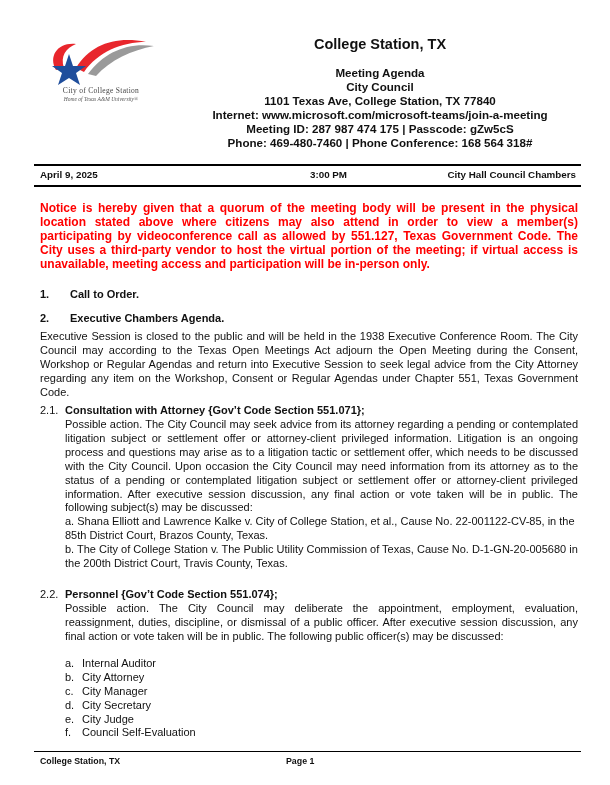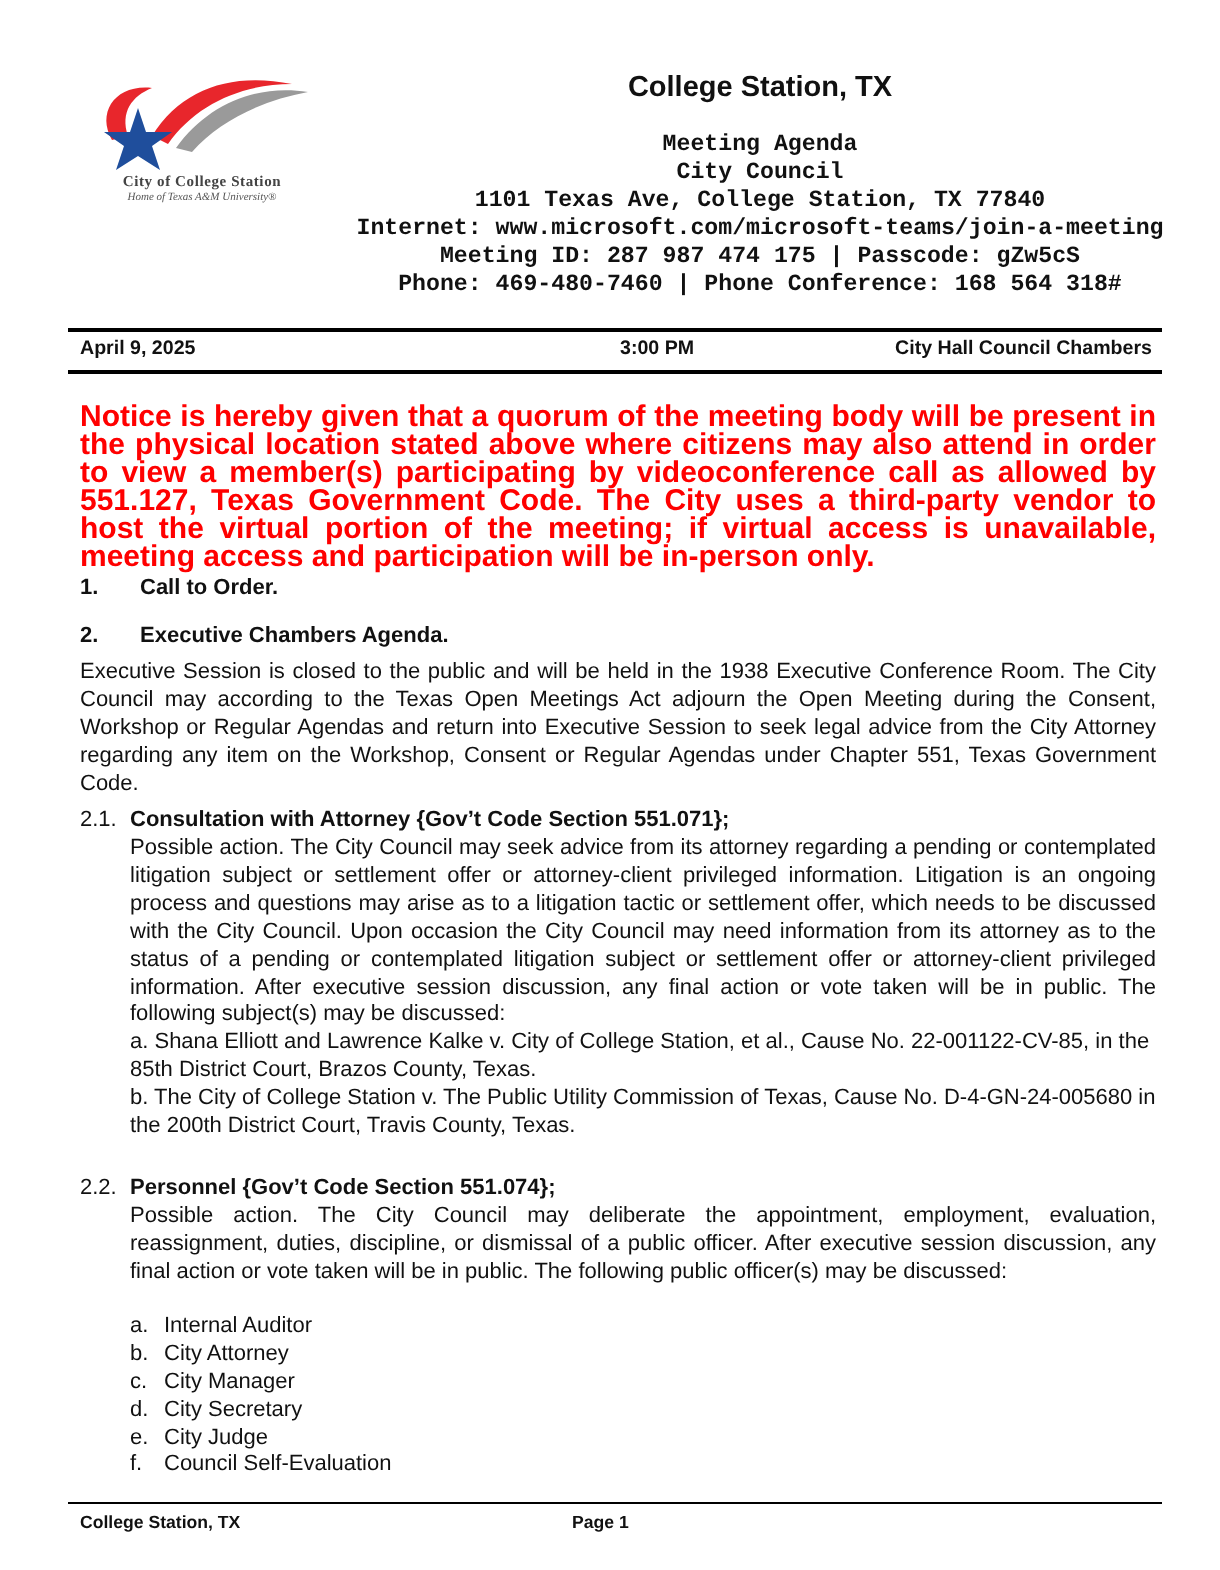--- a/index.html
+++ b/index.html
@@ -1,31 +1,31 @@
 <!DOCTYPE html>
 <html><head>
 <meta charset="utf-8">
 <style>
   html, body { margin: 0; padding: 0; background: #ffffff; }
   body { width: 610px; height: 785px; position: relative; overflow: hidden;
          font-family: "Liberation Sans", sans-serif; color: #111; }
   .logo { position: absolute; left: 36px; top: 34px; width: 130px; height: 80px; }
   .logo svg { position: absolute; left: 0; top: 0; }
   .logo-name { position: absolute; left: 0; top: 52px; width: 130px; text-align: center;
-               font-family: "Liberation Serif", serif; font-size: 7.5px; letter-spacing: 0.3px; color: #444; font-weight: bold; }
+               font-family: "Liberation Serif", serif; font-size: 7.5px; letter-spacing: 0.3px; color: #444; }
   .logo-tag { position: absolute; left: 0; top: 62px; width: 130px; text-align: center;
               font-family: "Liberation Serif", serif; font-style: italic; font-size: 5.5px; color: #555; }
   .header { position: absolute; left: 170px; top: 36px; width: 420px; text-align: center; font-weight: bold; }
   .header .city { font-size: 14.5px; margin-bottom: 14px; }
-  .header .line { font-size: 11.6px; line-height: 14px; font-family: Liberation Mono, monospace; }
+  .header .line { font-size: 11.6px; line-height: 14px; }
   .rule { position: absolute; left: 34px; width: 547px; background: #000; }
   .infobar { position: absolute; left: 40px; top: 169px; width: 536px; font-size: 9.8px; font-weight: bold; }
   .infobar span { position: absolute; top: 0; }
   .notice { position: absolute; left: 40px; top: 202px; width: 538px; color: #ff0000; font-weight: bold;
-            font-size: 15px; line-height: 13.9px; text-align: justify; }
+            font-size: 12px; line-height: 13.9px; text-align: justify; }
   .sec { position: absolute; left: 40px; font-size: 11px; font-weight: bold; }
   .sec .num { position: absolute; left: 0; }
   .sec .lbl { position: absolute; left: 30px; white-space: nowrap; }
   .para { position: absolute; left: 40px; width: 538px; font-size: 11px; line-height: 13.9px; text-align: justify; }
   .sub { position: absolute; left: 40px; width: 538px; font-size: 11px; line-height: 13.9px; }
   .sub .snum { position: absolute; left: 0; top: 0; }
   .sub .stitle { position: absolute; left: 25px; top: 0; font-weight: bold; white-space: nowrap; }
   .sub .sbody { position: absolute; left: 25px; top: 14px; width: 513px; text-align: justify; }
   .sub .sbody p { margin: 0; }
   .list { position: absolute; left: 65px; font-size: 11px; line-height: 13.9px; }
@@ -80,21 +80,21 @@
 </div>
 
 <div class="para" style="top:330px;">Executive Session is closed to the public and will be held in the 1938 Executive Conference Room. The City Council may according to the Texas Open Meetings Act adjourn the Open Meeting during the Consent, Workshop or Regular Agendas and return into Executive Session to seek legal advice from the City Attorney regarding any item on the Workshop, Consent or Regular Agendas under Chapter 551, Texas Government Code.</div>
 
 <div class="sub" style="top:404px;">
   <span class="snum">2.1.</span>
   <span class="stitle">Consultation with Attorney {Gov’t Code Section 551.071};</span>
   <div class="sbody">
     <p>Possible action. The City Council may seek advice from its attorney regarding a pending or contemplated litigation subject or settlement offer or attorney-client privileged information. Litigation is an ongoing process and questions may arise as to a litigation tactic or settlement offer, which needs to be discussed with the City  Council. Upon occasion the City Council may need information from its attorney as to the status of a pending  or contemplated litigation subject or settlement offer or attorney-client privileged information. After executive session discussion, any final action or vote taken will be in public. The following subject(s) may be discussed:</p>
     <p style="text-align:left;">a. Shana Elliott and Lawrence Kalke v. City of College Station, et al., Cause No. 22-001122-CV-85, in the 85th District Court, Brazos County, Texas.</p>
-    <p style="text-align:left;">b. The City of College Station v. The Public Utility Commission of Texas, Cause No. D-4-GN-24-005680 in the 200th District Court, Travis County, Texas.</p>
+    <p style="text-align:left;">b. The City of College Station v. The Public Utility Commission of Texas, Cause No. D-1-GN-20-005680 in the 200th District Court, Travis County, Texas.</p>
   </div>
 </div>
 
 <div class="sub" style="top:588px;">
   <span class="snum">2.2.</span>
   <span class="stitle">Personnel {Gov’t Code Section 551.074};</span>
   <div class="sbody">
     <p>Possible  action.  The City Council may deliberate the appointment, employment, evaluation, reassignment, duties, discipline, or dismissal of a public officer. After executive session discussion, any final action or vote taken will be in public. The following public officer(s) may be discussed:</p>
   </div>
 </div>

